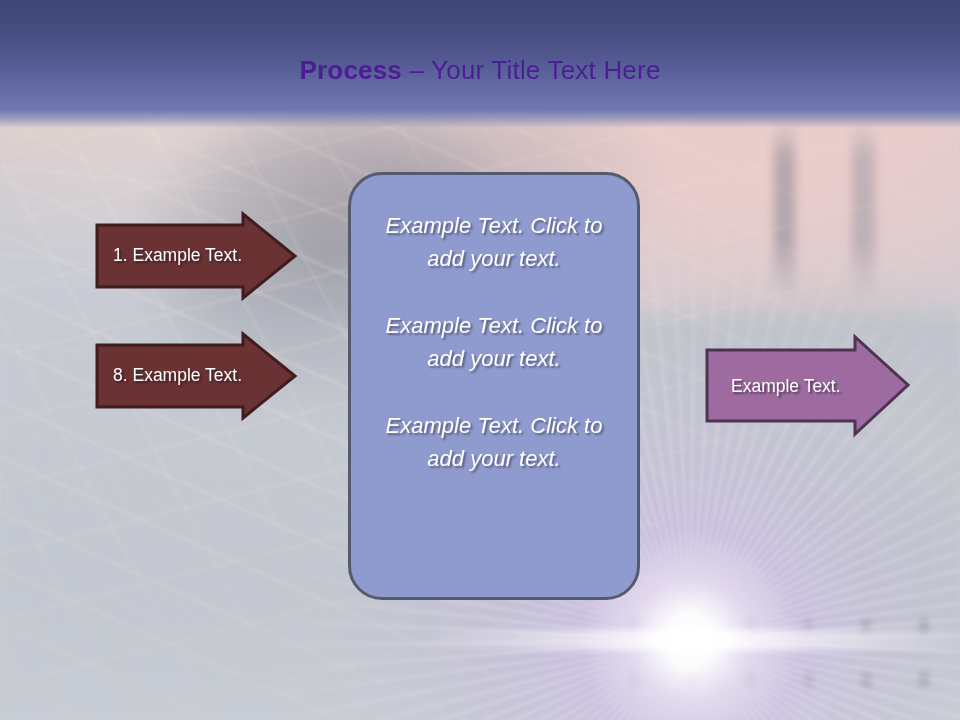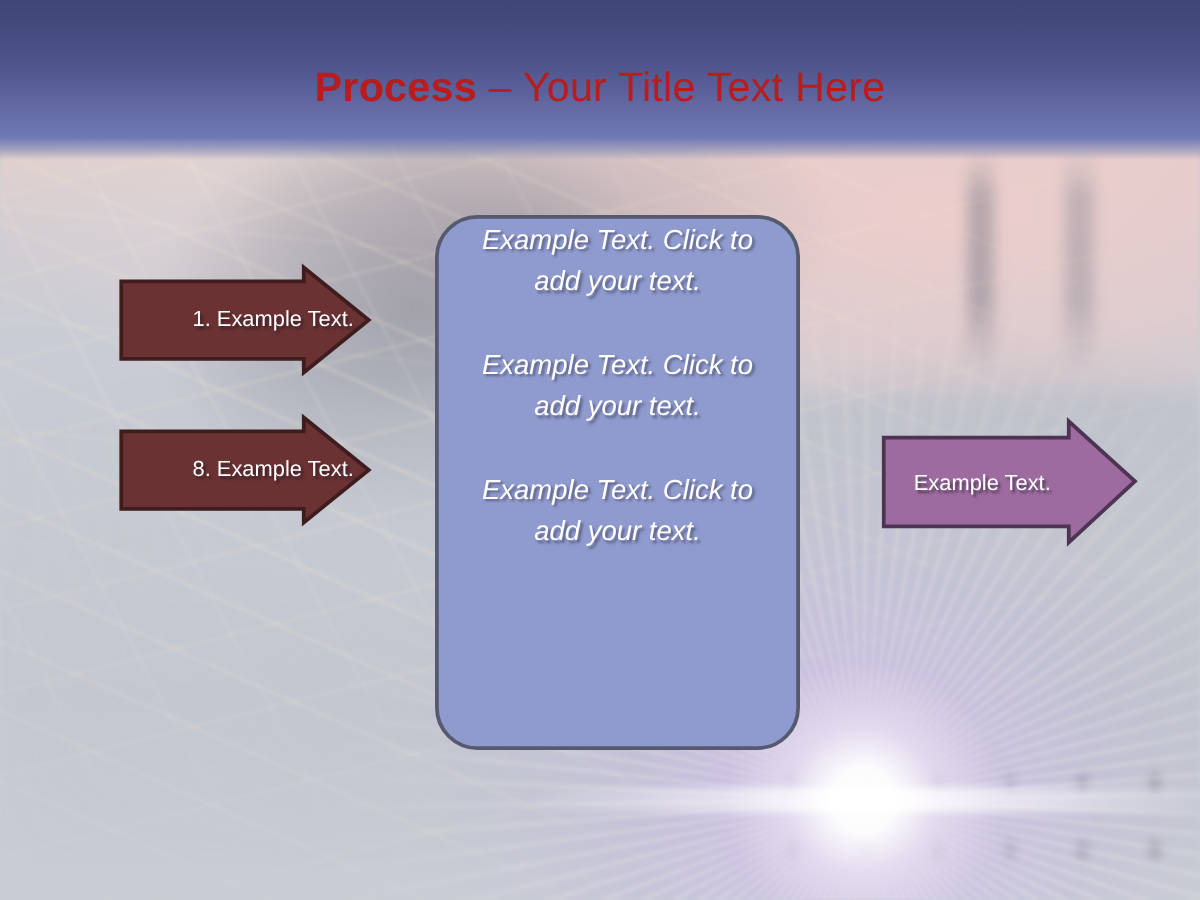--- a/index.html
+++ b/index.html
@@ -201,22 +201,22 @@
       #7079b4 86%,
       rgba(124,133,180,0.55) 94%,
       rgba(160,165,195,0.0) 100%);
   }
   #slide-title {
     position: absolute;
     left: 0;
     top: 50px;
     width: 960px;
     text-align: center;
-    color: #b91c1c;
-    font-size: 33px;
+    color: #4c1d95;
+    font-size: 26px;
     line-height: 40px;
     letter-spacing: 0.2px;
     white-space: nowrap;
   }
   #slide-title .t-bold { font-weight: bold; }
   #slide-title .t-norm { font-weight: normal; }
 
   
   #center-panel {
     position: absolute;
@@ -225,20 +225,21 @@
     width: 292px;
     height: 428px;
     box-sizing: border-box;
     background: #8f9ace;
     border: 3px solid #555a6e;
     border-radius: 34px;
     display: flex;
     flex-direction: column;
     justify-content: flex-start;
     align-items: center;
+    padding-top: 34px;
   }
   .panel-block {
     width: 218px;
     text-align: center;
     color: #ffffff;
     font-style: italic;
     font-size: 22px;
     line-height: 33px;
     text-shadow: 2px 2px 2px rgba(40,40,60,0.5);
     margin-bottom: 34px;
@@ -260,21 +261,21 @@
     white-space: nowrap;
     text-shadow: 2px 2px 2px rgba(20,20,30,0.55);
     pointer-events: none;
   }
 
   #arrow-1 { left: 95px; top: 212px; }
   #arrow-2 { left: 95px; top: 332px; }
   #arrow-3 { left: 95px; top: 452px; }
   #arrow-out { left: 695px; top: 335px; padding-left: 10px; }
 
-  .red-arrow-label { left: 18px; top: 33px; margin-left: 41px; }
+  .red-arrow-label { left: 18px; top: 33px; }
   .out-arrow-label { left: 36px; top: 41px; }
 </style>
 </head>
 <body>
 
 <div id="slide">
 
   <div id="photo">
     <div class="bg-layer" id="bg-base"></div>
     <div class="bg-layer" id="bg-haze-pink"></div>

